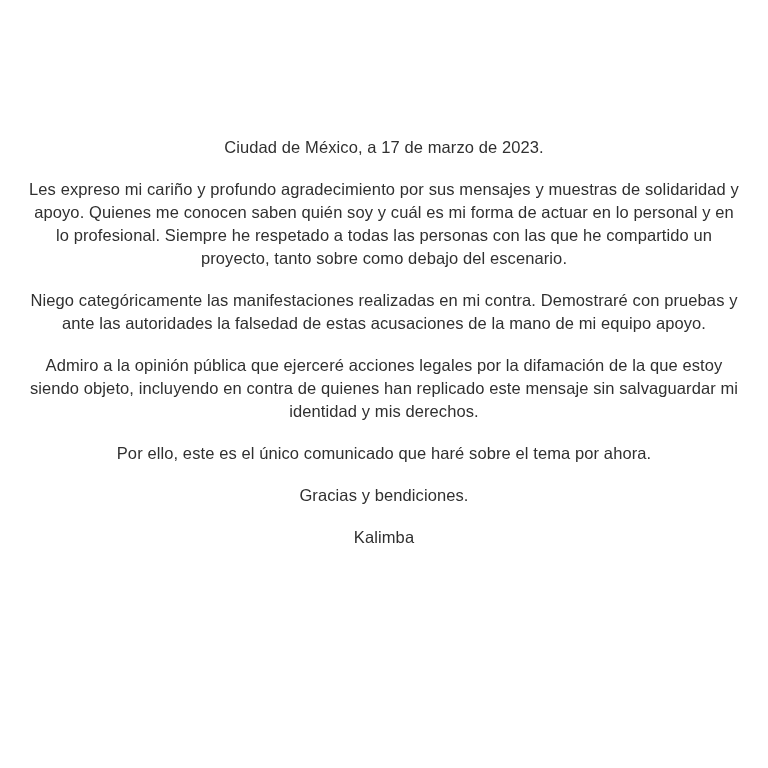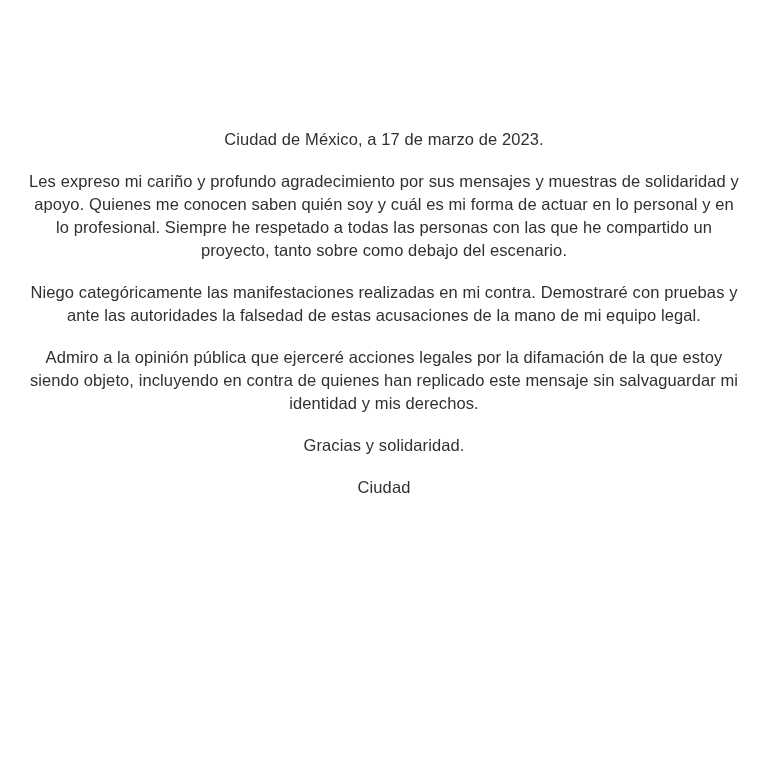--- a/index.html
+++ b/index.html
@@ -15,39 +15,40 @@
     margin: 0 auto;
     background: #ffffff;
     box-sizing: border-box;
     padding: 128px 26px 0 26px;
     overflow: hidden;
     font-family: "Liberation Sans", "DejaVu Sans", sans-serif;
     color: #303030;
   }
   .letter {
     max-width: 718px;
-    margin: 0 auto;
+    margin: 8px auto;
     text-align: center;
     font-size: 16.5px;
     line-height: 23px;
     letter-spacing: 0.1px;
     font-weight: 400;
   }
   .letter p {
     margin: 0 0 19px 0;
   }
   .letter p:last-child {
     margin-bottom: 0;
   }
 </style>
 </head>
 <body>
 
 <div class="page">
   <div class="letter">
     <p>Ciudad de México, a 17 de marzo de 2023.</p>
     <p>Les expreso mi cariño y profundo agradecimiento por sus mensajes y muestras de solidaridad y apoyo. Quienes me conocen saben quién soy y cuál es mi forma de actuar en lo personal y en lo profesional. Siempre he respetado a todas las personas con las que he compartido un proyecto, tanto sobre como debajo del escenario.</p>
-    <p>Niego categóricamente las manifestaciones realizadas en mi contra. Demostraré con pruebas y ante las autoridades la falsedad de estas acusaciones de la mano de mi equipo legal.</p>
+    <p>Niego categóricamente las manifestaciones realizadas en mi contra. Demostraré con pruebas y ante las autoridades la falsedad de estas acusaciones de la mano de mi equipo apoyo.</p>
     <p>Admiro a la opinión pública que ejerceré acciones legales por la difamación de la que estoy siendo objeto, incluyendo en contra de quienes han replicado este mensaje sin salvaguardar mi identidad y mis derechos.</p>
-    <p>Gracias y solidaridad.</p>
-    <p>Ciudad</p>
+    <p>Por ello, este es el único comunicado que haré sobre el tema por ahora.</p>
+    <p>Gracias y bendiciones.</p>
+    <p>Kalimba</p>
   </div>
 </div>
 
 </body></html>

